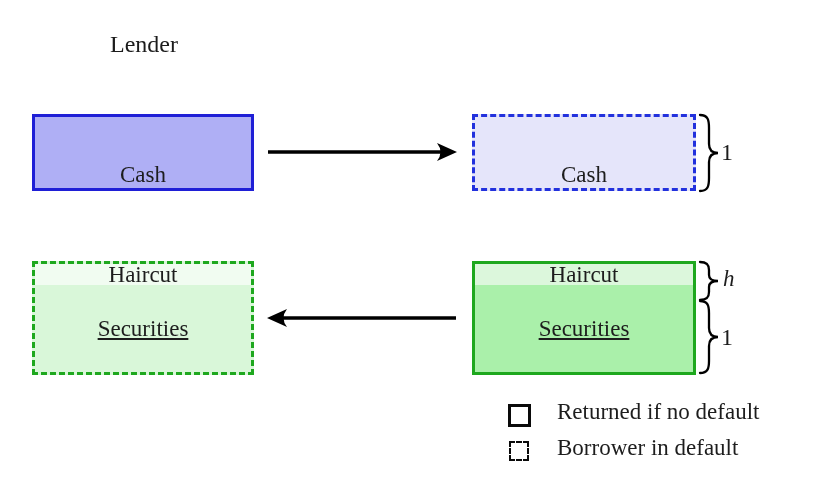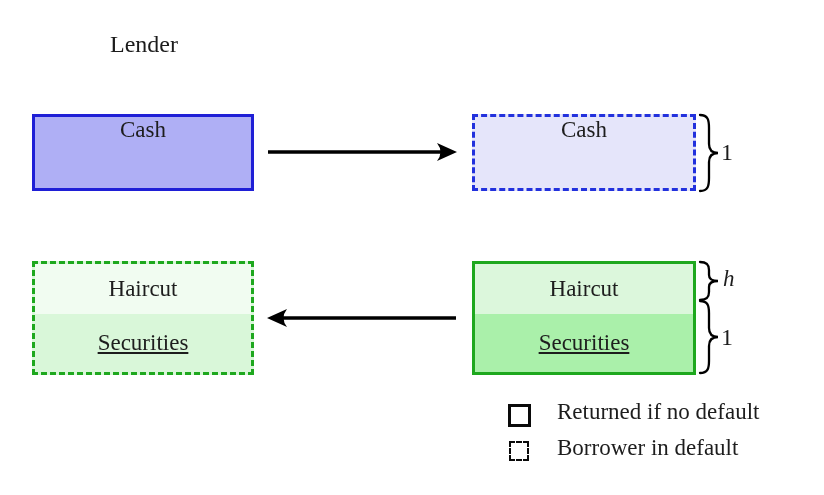--- a/index.html
+++ b/index.html
@@ -10,21 +10,21 @@
   }
   .col-title {
     position:absolute; width:170px; text-align:center;
     font-size:24px; color:#1c1c1c;
   }
   .col-title.lender { left:59px; top:31px; }
   .col-title.borrower { left:498px; top:31px; }
 
   .box {
     position:absolute; box-sizing:border-box;
-    display:flex; align-items:flex-start; justify-content:center;
+    display:flex; align-items:flex-end; justify-content:center;
     font-size:23px;
   }
   .box-cash-lender {
     left:32px; top:114px; width:222px; height:77px;
     background:#afaff5; border:3px solid #1f1fd6;
   }
   .box-cash-borrower {
     left:472px; top:114px; width:224px; height:77px;
     background:#e5e5fa; border:3px dashed #2231dd;
   }
@@ -34,21 +34,21 @@
   }
   .box-sec-lender {
     left:32px; top:261px; width:222px; height:114px;
     border:3px dashed #1ea81e; background:#d9f7d9;
   }
   .box-sec-borrower {
     left:472px; top:261px; width:224px; height:114px;
     border:3px solid #1ea81e; background:#aaf0aa;
   }
   .sec-top {
-    height:50px; display:flex; align-items:center; justify-content:center;
+    height:21px; display:flex; align-items:center; justify-content:center;
   }
   .box-sec-lender .sec-top { background:#f1fcf1; }
   .box-sec-borrower .sec-top { background:#dcf7dc; }
   .sec-bottom {
     flex:1; display:flex; align-items:center; justify-content:center;text-decoration:underline;
   }
   .box-sec-lender .sec-bottom { background:#d9f7d9; }
   .box-sec-borrower .sec-bottom { background:#aaf0aa; }
 
   .svg-abs { position:absolute; }

